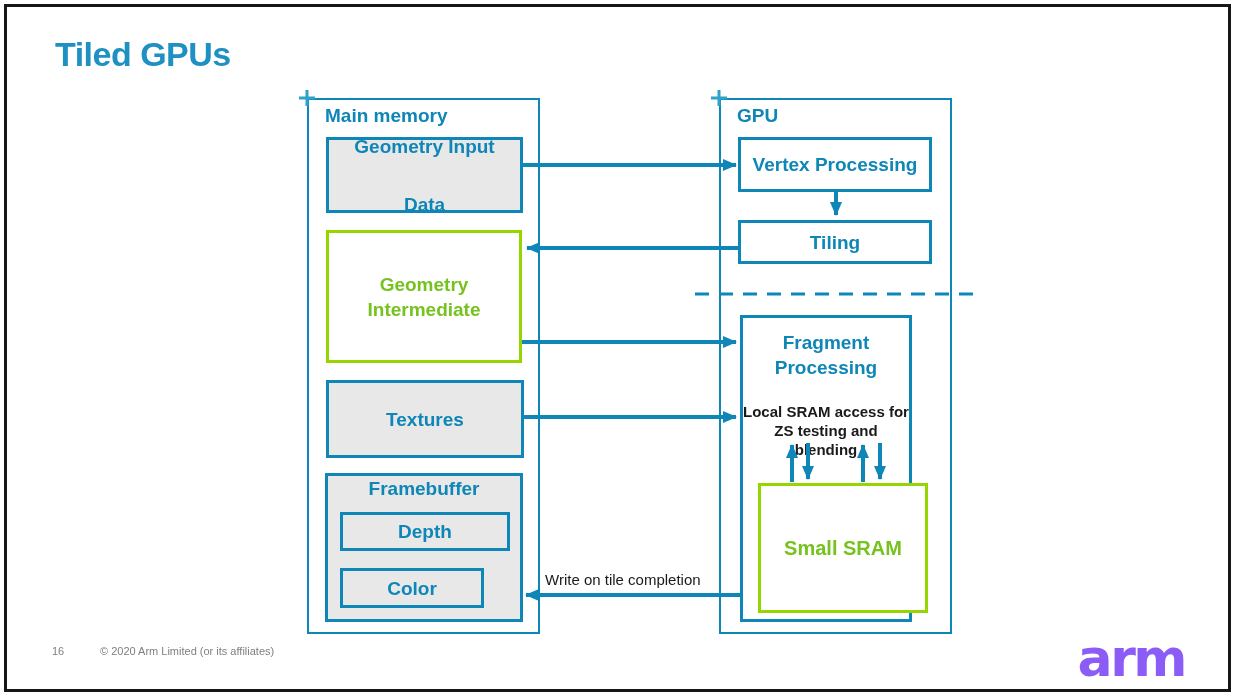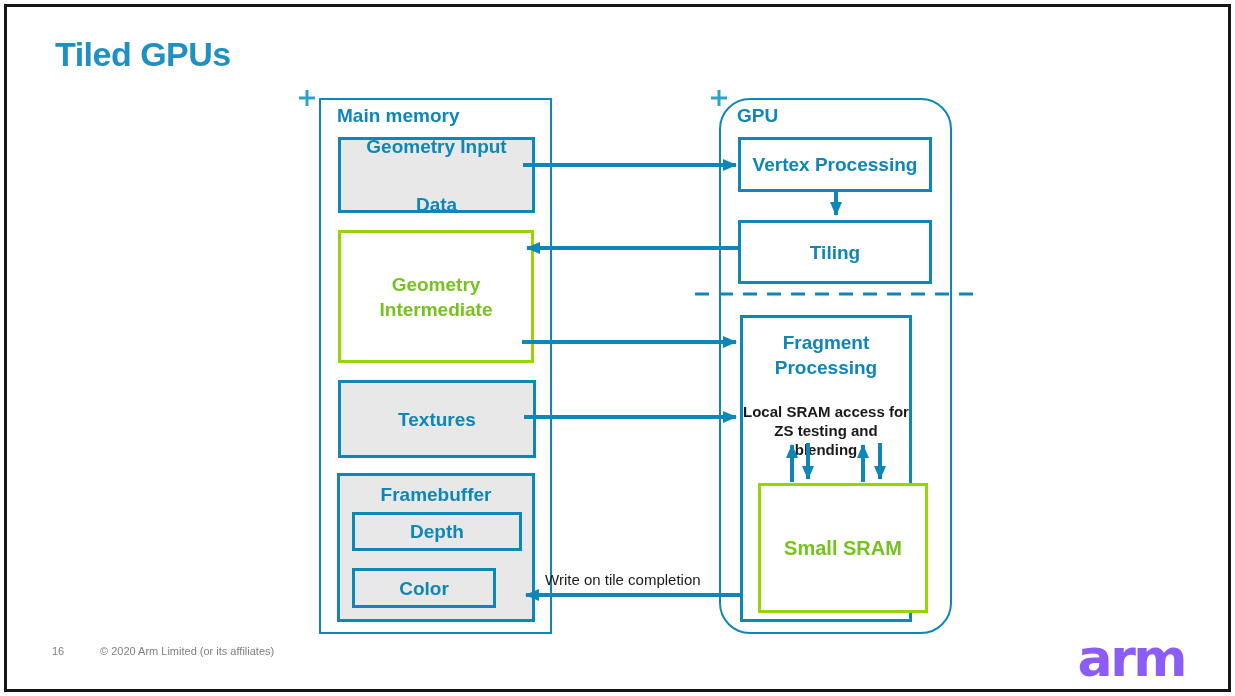--- a/index.html
+++ b/index.html
@@ -6,44 +6,44 @@
   .slide{
     position:relative;width:1235px;height:696px;background:#ffffff;
     font-family:"Liberation Sans",sans-serif;overflow:hidden;
   }
   .frame{position:absolute;inset:4px;border:3px solid #161616;pointer-events:none;}
   .title{
     position:absolute;left:54px;top:34px;margin:1px;
     font-size:34px;font-weight:600;letter-spacing:-0.5px;color:#1F90C2;
   }
   .container{position:absolute;box-sizing:border-box;border:2px solid #0E86B7;background:#fff;}
-  .container.mainmem{left:307px;top:98px;width:233px;height:536px;margin-left:12px;}
-  .container.gpu{left:719px;top:98px;width:233px;height:536px;border-radius:31px;}
+  .container.mainmem{left:307px;top:98px;width:233px;height:536px;}
+  .container.gpu{left:719px;top:98px;width:233px;height:536px;}
   .container-label{
     position:absolute;left:16px;top:5px;
     font-size:19px;font-weight:700;color:#0E86B7;white-space:nowrap;
   }
   .box{
     position:absolute;box-sizing:border-box;border:3px solid #0E86B7;
     display:flex;flex-direction:column;align-items:center;justify-content:center;
     text-align:center;color:#0E86B7;font-size:19px;font-weight:600;line-height:25px;
     background:#fff;
   }
   .box.gray{background:#E8E8E8;}
   .box.green{border-color:#95D600;color:#76C21E;background:#fff;}
   
   .geo-input{left:17px;top:37px;width:197px;height:76px;gap:33px;}
   .geo-intermediate{left:17px;top:130px;width:196px;height:133px;}
   .textures{left:17px;top:280px;width:198px;height:78px;}
-  .framebuffer{left:16px;top:373px;width:198px;height:149px;justify-content:flex-start;padding-top:6px;}
+  .framebuffer{left:16px;top:373px;width:198px;height:149px;justify-content:flex-start;}
   .depth{left:12px;top:36px;width:170px;height:39px;}
   .colorbox{left:12px;top:92px;width:144px;height:40px;}
   
   .vertex{left:17px;top:37px;width:194px;height:55px;}
-  .tiling{left:17px;top:120px;width:194px;height:64px;}
+  .tiling{left:17px;top:120px;width:194px;height:44px;}
   .fragment{left:19px;top:215px;width:172px;height:307px;justify-content:flex-start;padding-top:12px;}
   .sram-note{margin-top:22px;font-size:15px;line-height:19px;font-weight:600;color:#1A1A1A;}
   .small-sram{left:7px;top:165px;width:170px;height:130px;font-size:20px;margin-left:8px;}
   .annotation{
     position:absolute;left:545px;top:571px;width:192px;text-align:left;
     font-size:15px;color:#1A1A1A;line-height:17px;
   }
   .footer-pg{position:absolute;left:52px;top:645px;font-size:11px;color:#7F7F7F;}
   .footer-cc{position:absolute;left:100px;top:645px;font-size:11px;color:#7F7F7F;}
   .logo{

